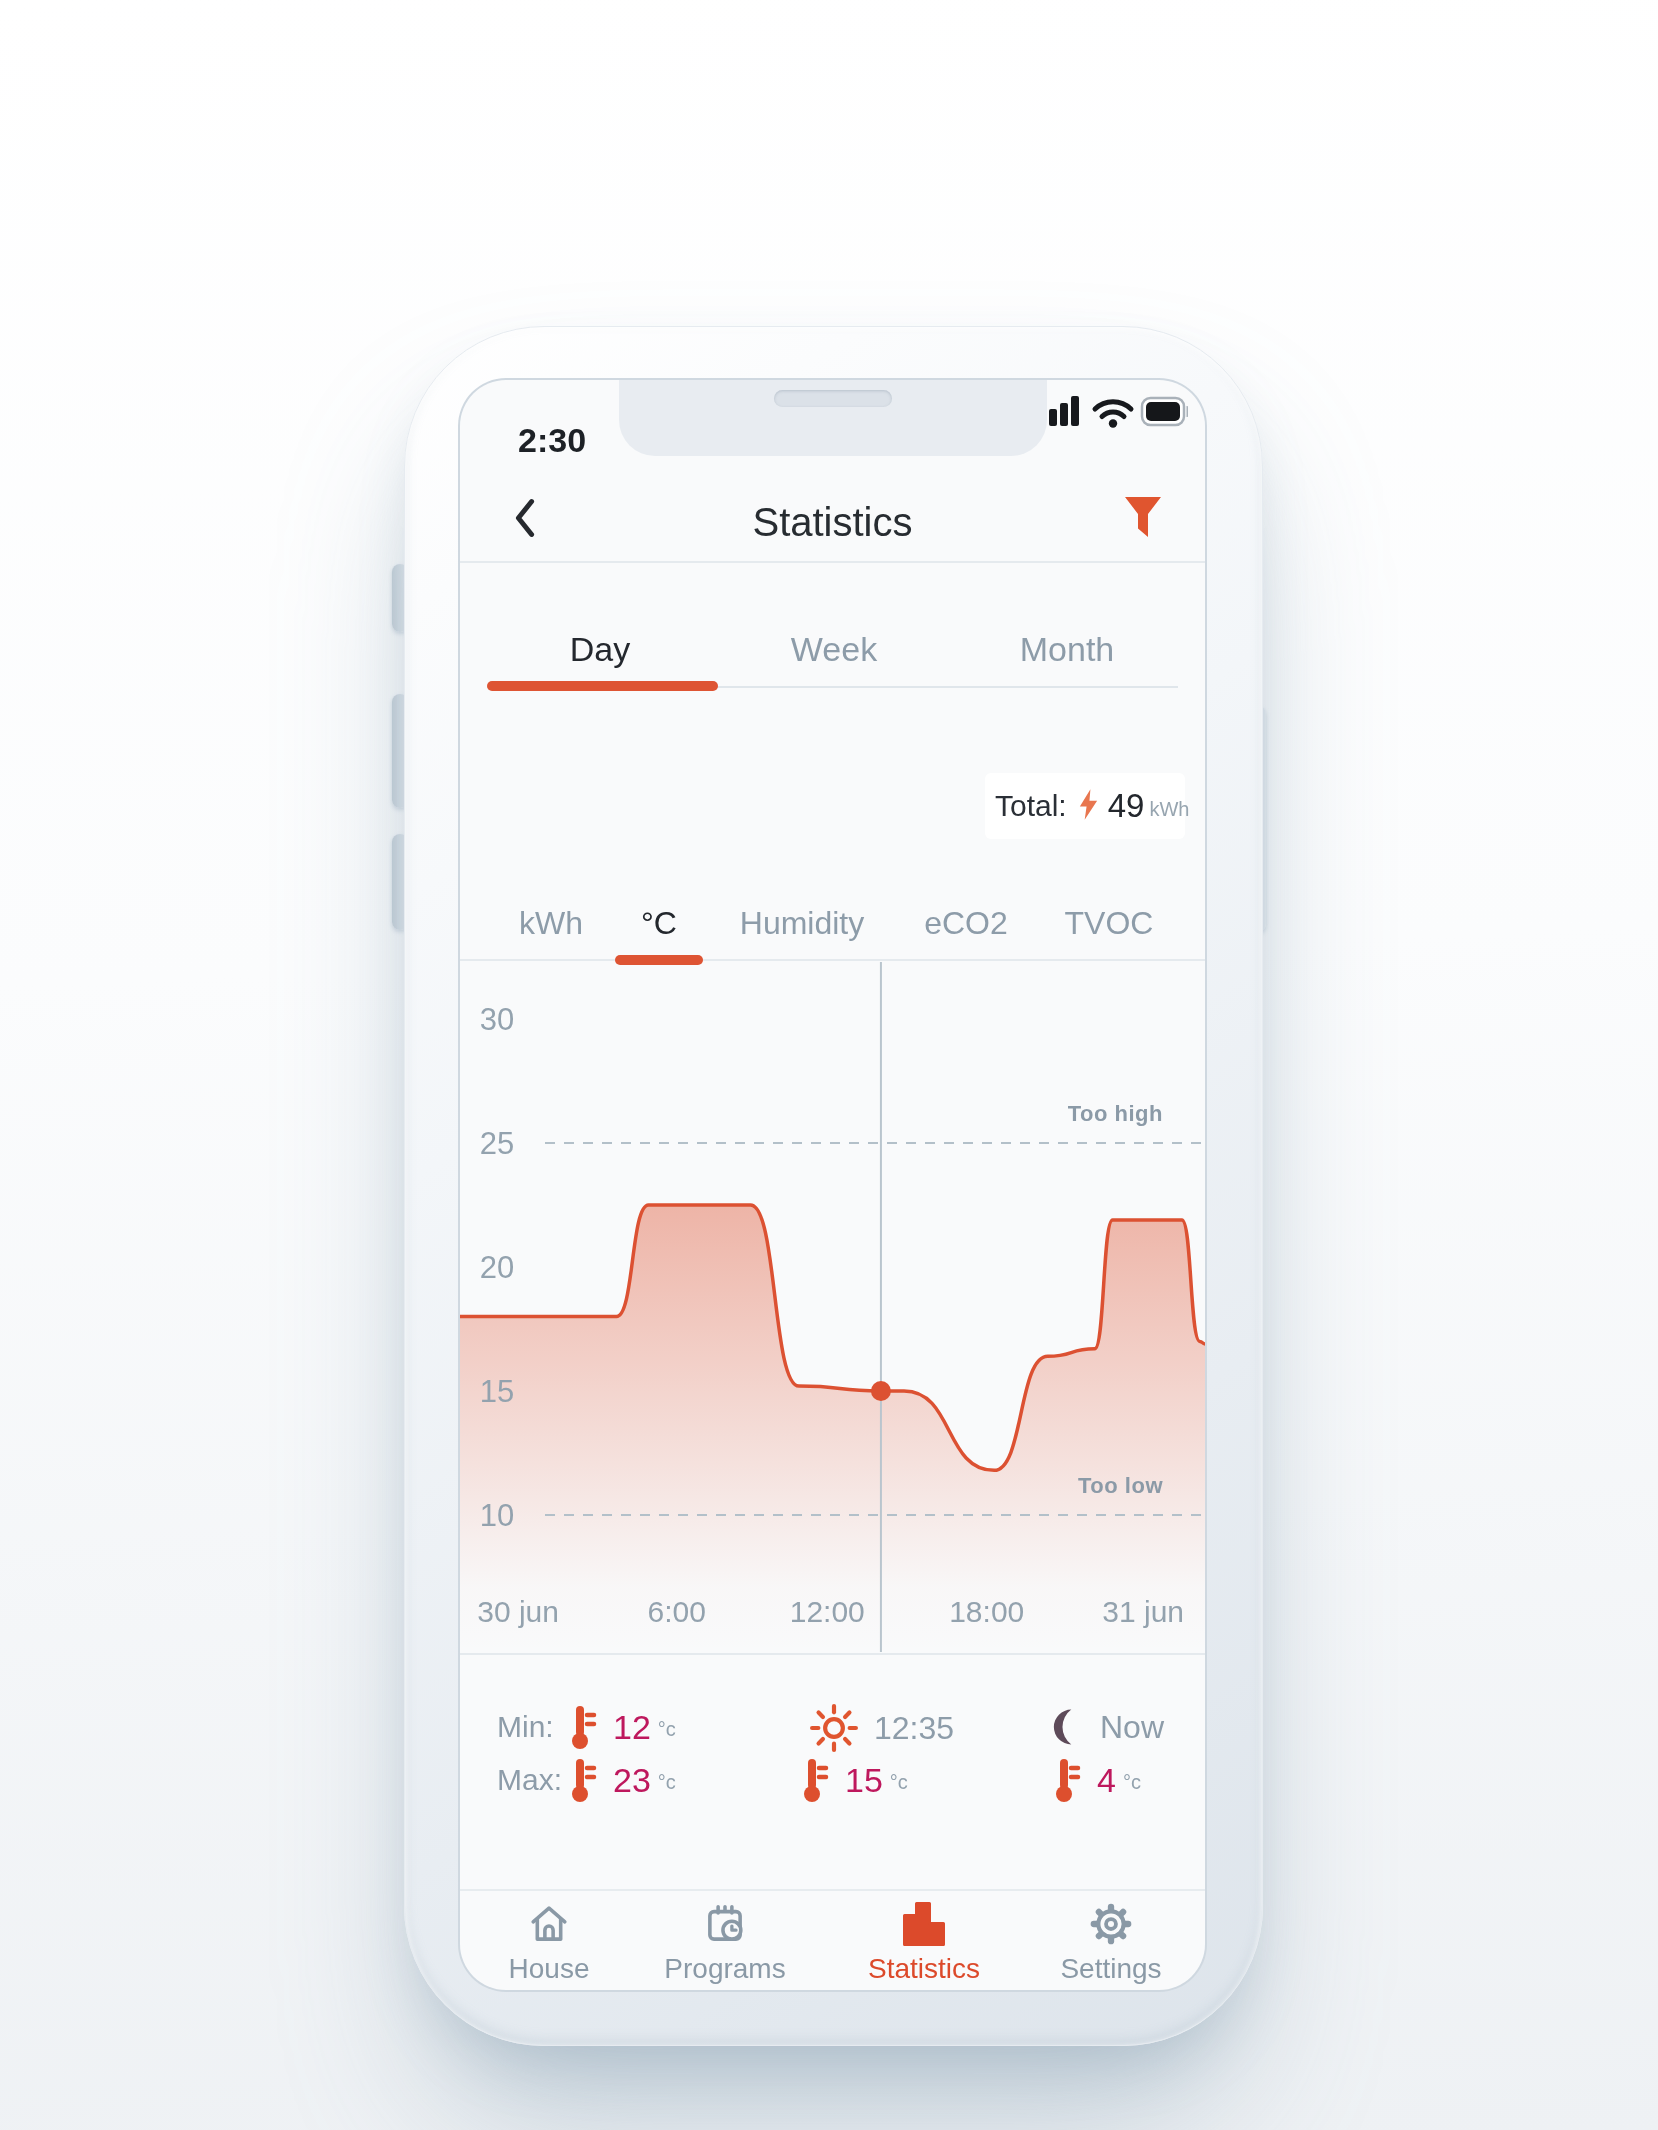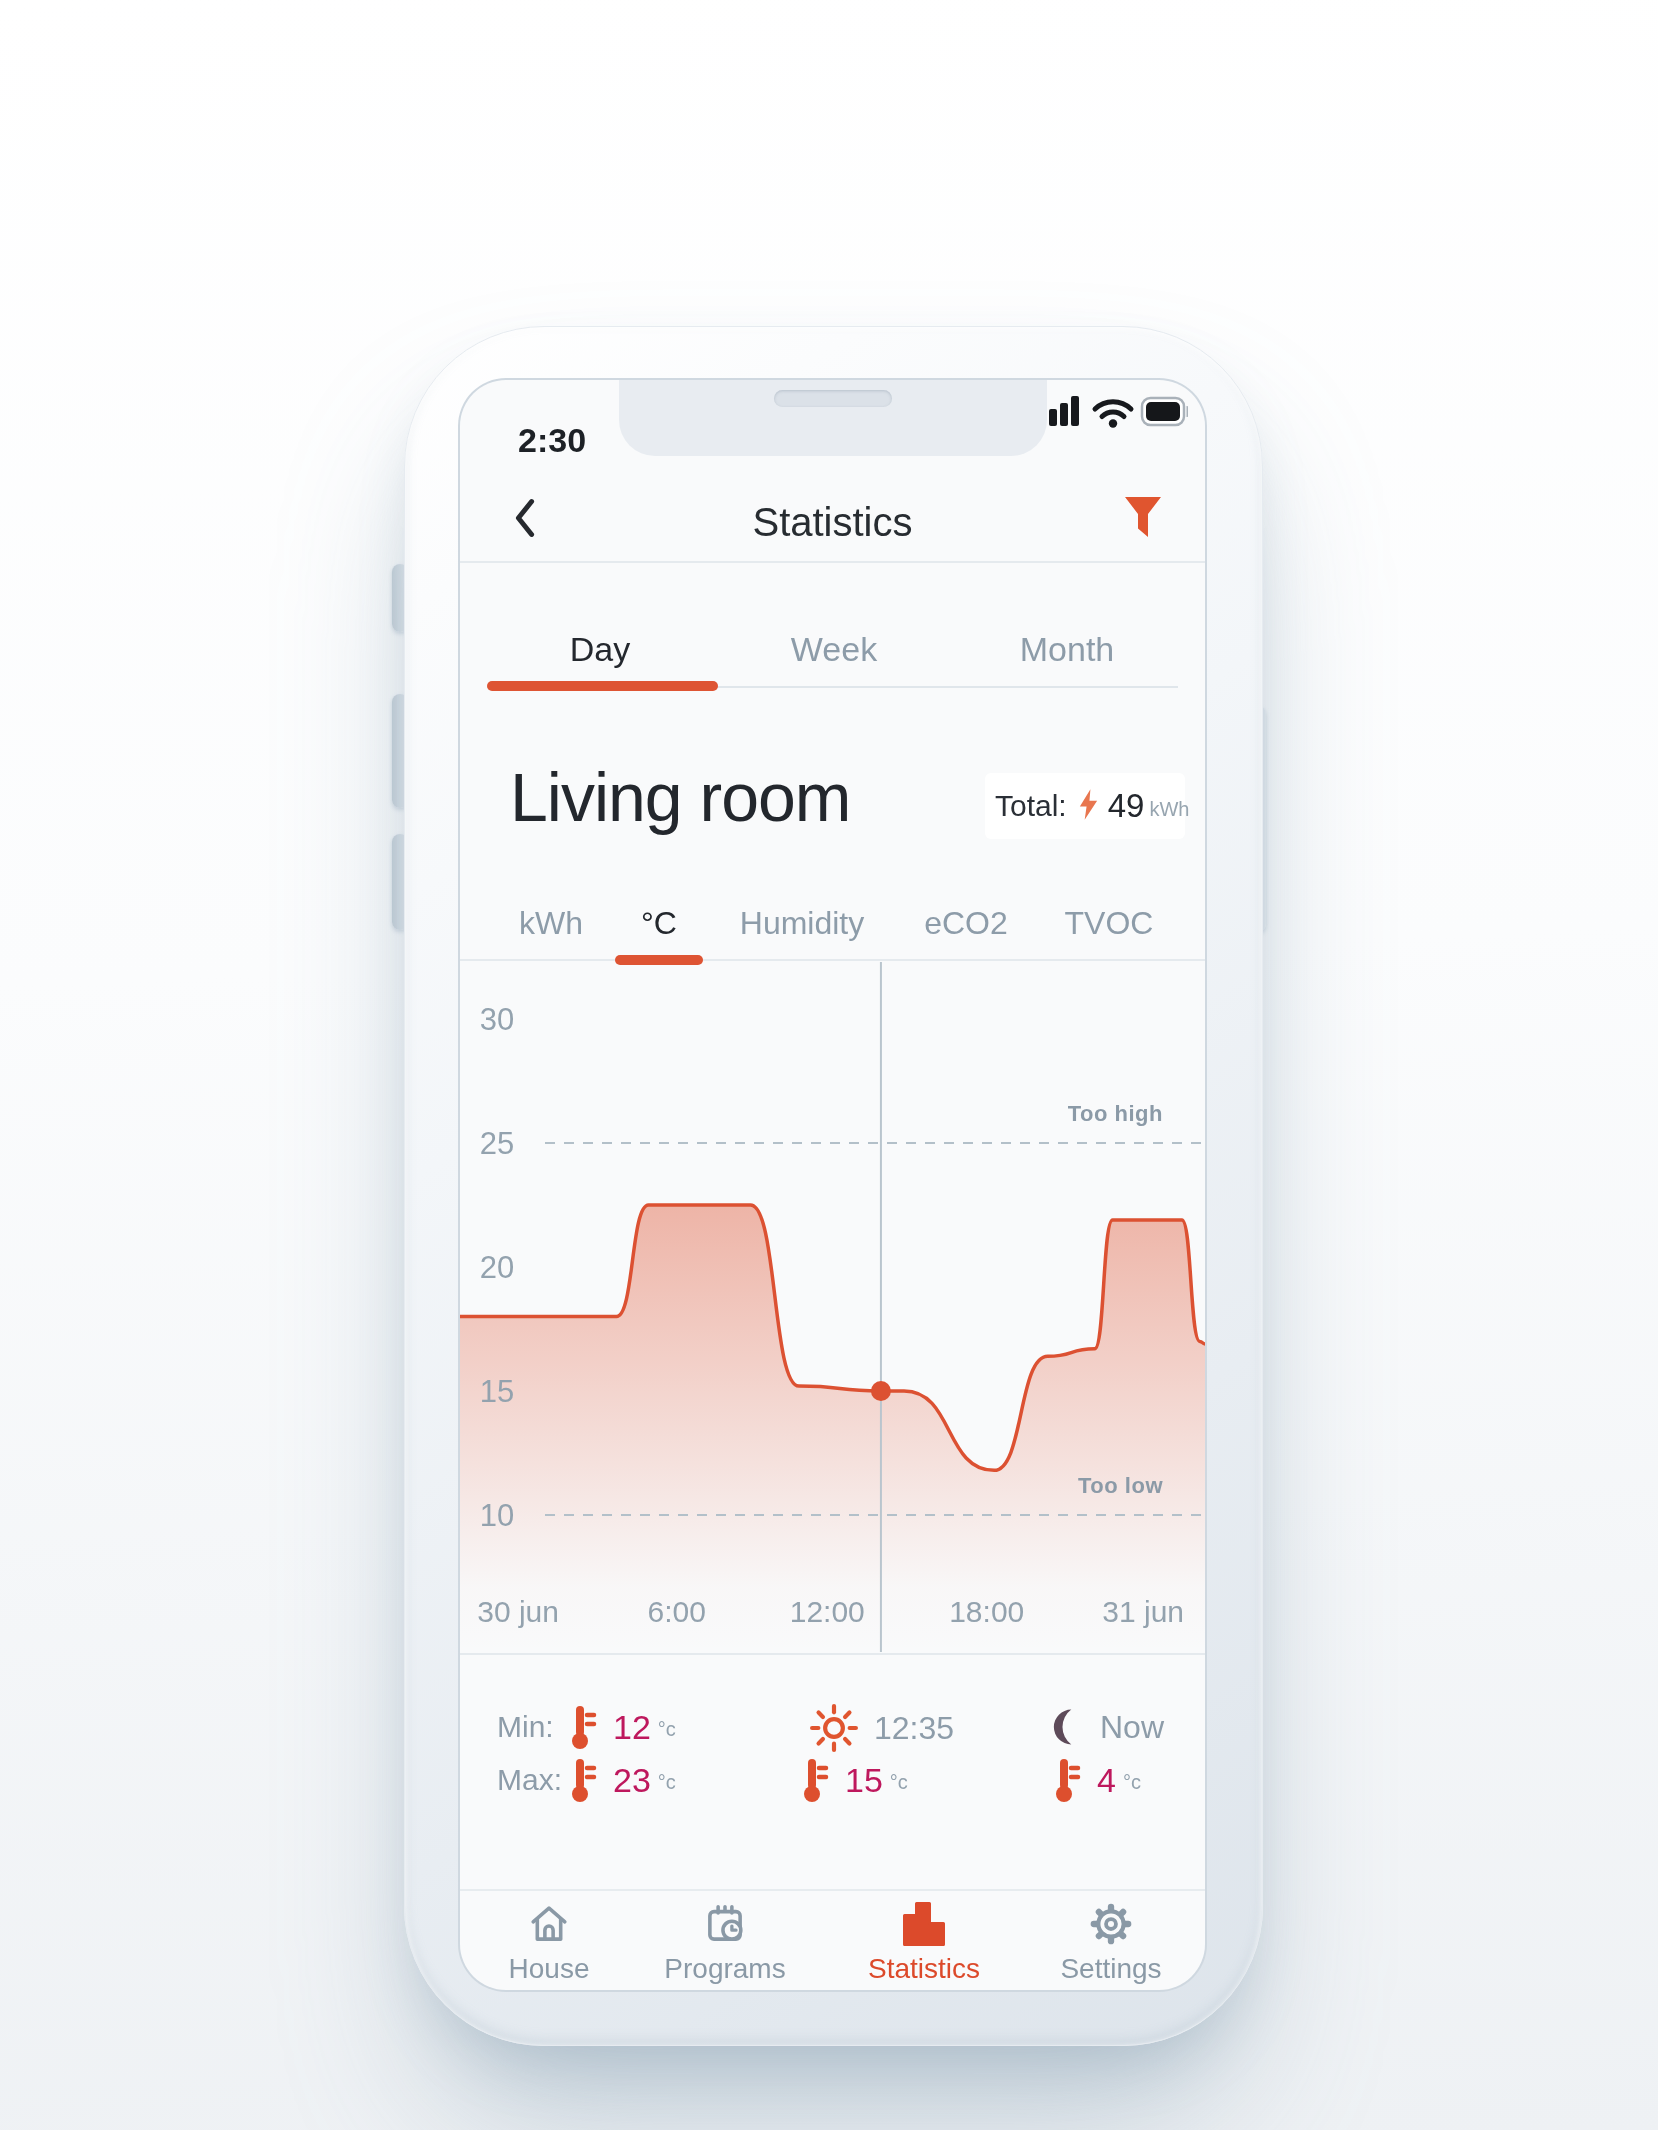--- a/index.html
+++ b/index.html
@@ -126,21 +126,20 @@
     </svg>
   </div>
   <div class="div-line" id="divider-header"></div>
 
   <div class="ptab active" id="ptab-day">Day</div>
   <div class="ptab" id="ptab-week">Week</div>
   <div class="ptab" id="ptab-month">Month</div>
   <div class="tab-track"></div>
   <div class="tab-underline"></div>
 
-  <div class="room-title">Living room</div>
   <div class="total-box">
     <span class="total-label">Total:</span>
     <span class="total-bolt">
       <svg width="23" height="33" viewBox="0 0 24 34">
           <path d="M14 1 L3 19 H10 L8 33 L21 13 H13 Z" fill="#e8764f"></path>
         </svg>
     </span>
     <span class="total-value">49</span>
     <span class="total-unit">kWh</span>
   </div>

